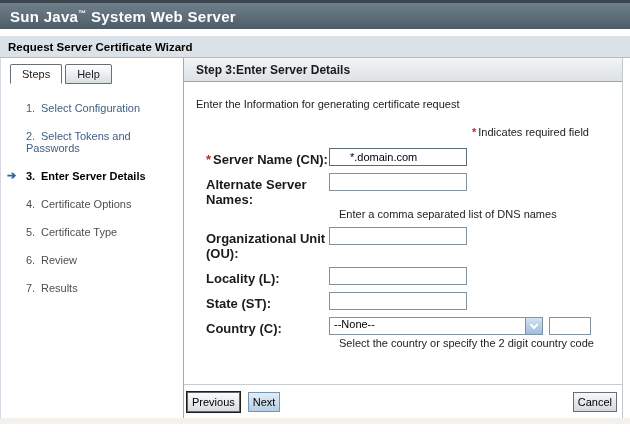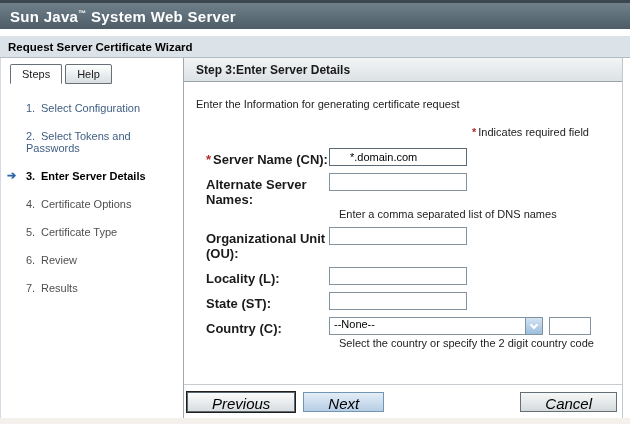--- a/index.html
+++ b/index.html
@@ -81,22 +81,22 @@
     width:6px; height:6px; border-right:2px solid #fff; border-bottom:2px solid #fff;
     transform:rotate(45deg); margin-top:-3px;
   }
   .country-code { width:38px; margin-left:6px; }
   
   .button-bar {
     border-top:1px solid #c6cccf; height:34px; display:flex; align-items:center;
     padding:0 5px 0 3px;
   }
   .btn {
-    font-family:"Liberation Sans", sans-serif; font-size:15px; padding:2px 24px;
-    cursor:pointer; color:#000; height:20px;font-style:italic;
+    font-family:"Liberation Sans", sans-serif; font-size:11px; padding:2px 4px;
+    cursor:pointer; color:#000; height:20px;
   }
   .btn-prev {
     background:linear-gradient(#fbfbfb,#d8dde0); border:1px solid #5c676e;
     outline:1px solid #1e1e1e; margin-right:8px;
   }
   .btn-next { background:linear-gradient(#e3edf6,#b6cee5); border:1px solid #7096b4; }
   .btn-cancel { background:linear-gradient(#f7f8f8,#d5dadd); border:1px solid #656f76; margin-left:auto; }
   
   .footer-strip { height:6px; background:#f4f0ec; }
 </style>

